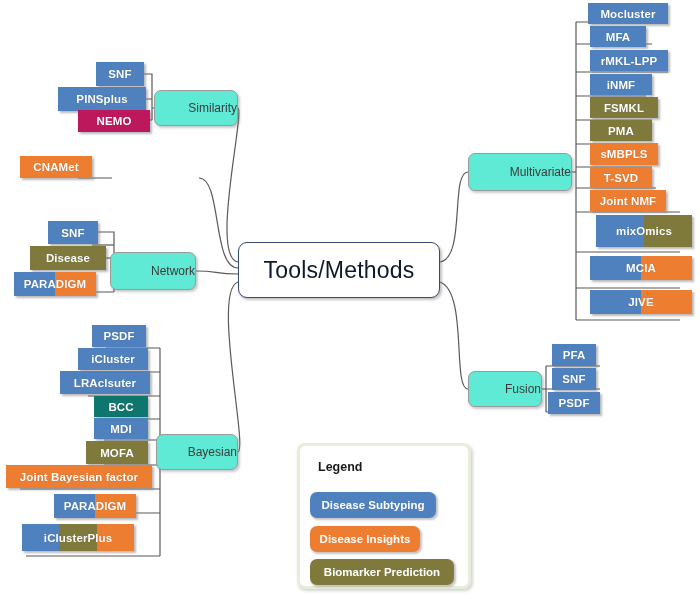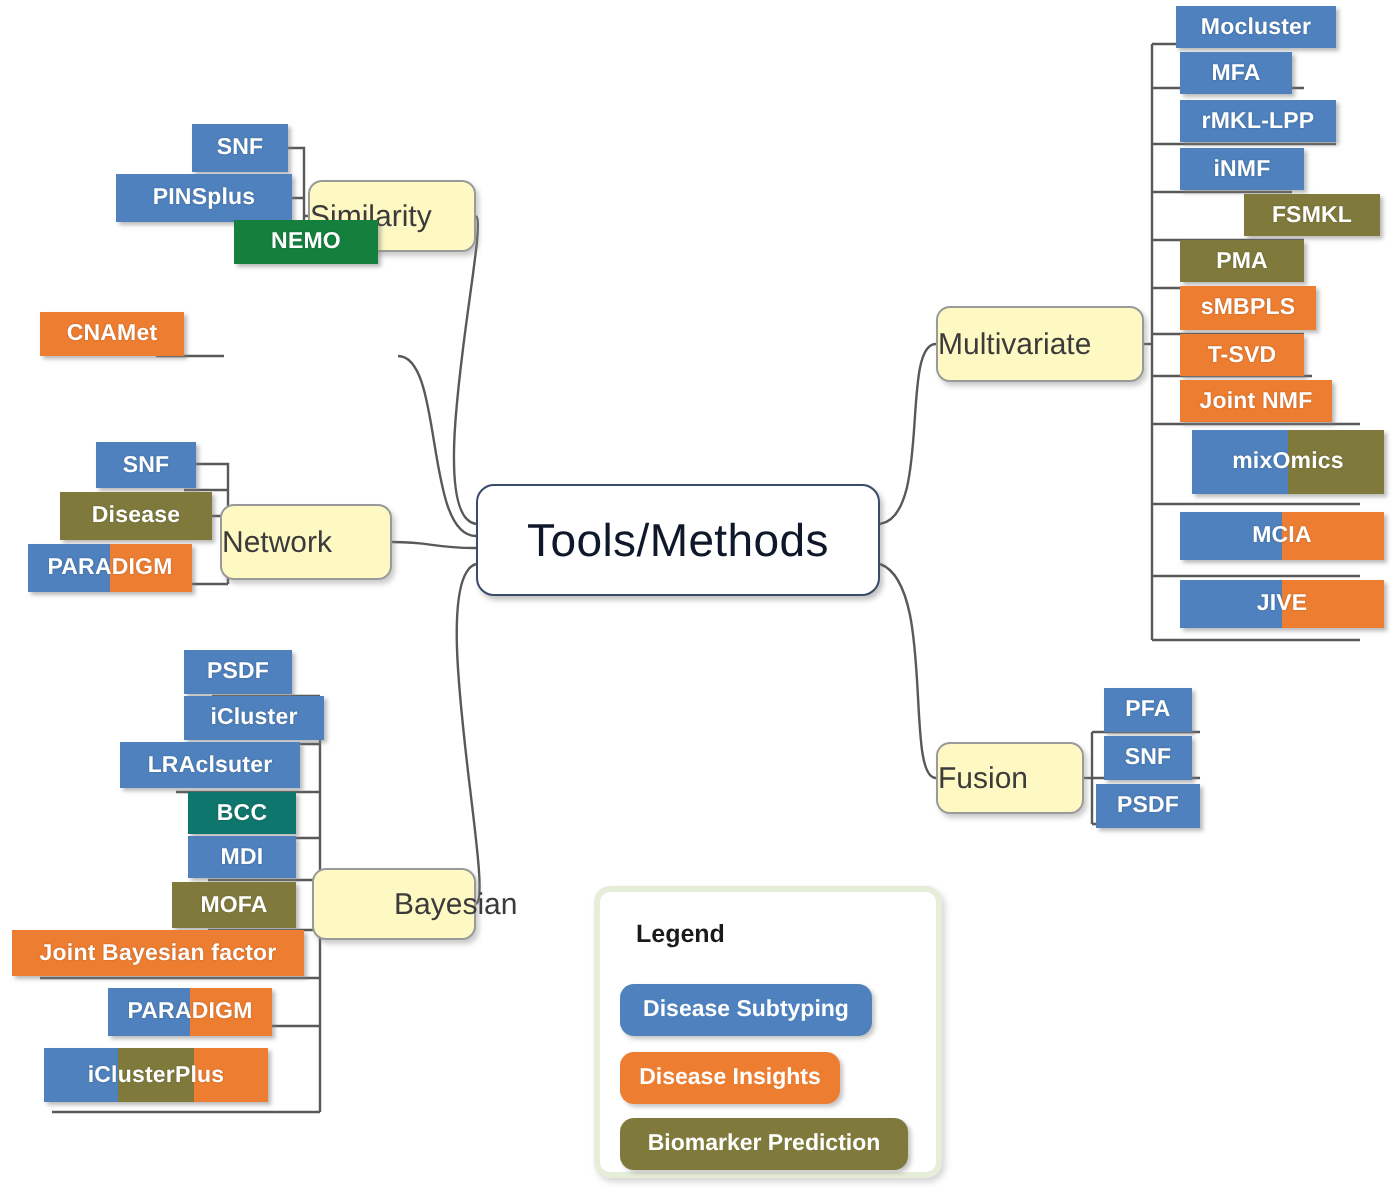--- a/index.html
+++ b/index.html
@@ -38,28 +38,28 @@
     justify-content: center;
     color: #0f172a;
     font-size: 23px;
     letter-spacing: .2px;
     box-shadow: 1.5px 2px 2.5px rgba(120,120,120,.45);
   }
   
   .branch-node {
     position: absolute;
     box-sizing: border-box;
-    background: #fef9c3;
+    background: #5eead4;
     border: 1px solid #9a9a9a;
     border-radius: 7px;
     display: flex;
     align-items: center;
-    justify-content: flex-start;
+    justify-content: flex-end;
     color: #3b3b3b;
-    font-size: 15px;
+    font-size: 12px;
     box-shadow: 1.5px 2px 2.5px rgba(140,140,140,.45);
   }
   
   .leaf {
     position: absolute;
     box-sizing: border-box;
     display: flex;
     align-items: center;
     justify-content: center;
     color: #ffffff;
@@ -211,21 +211,21 @@
   <div class="branch-node" style="left:468px; top:371px; width:74px; height:36px;">
     <span>Fusion</span>
   </div>
 
   <div class="leaf" style="left: 96px; top: 62px; width: 48px; height: 24px; background: rgb(78, 129, 189);">
       <span class="leaf-label">SNF</span>
     </div>
   <div class="leaf" style="left: 58px; top: 87px; width: 88px; height: 24px; background: rgb(78, 129, 189);">
       <span class="leaf-label">PINSplus</span>
     </div>
-  <div class="leaf" style="left: 78px; top: 110px; width: 72px; height: 22px; background: #15803d; margin-left: 39px;">
+  <div class="leaf" style="left: 78px; top: 110px; width: 72px; height: 22px; background: #be185d;">
       <span class="leaf-label">NEMO</span>
     </div>
 
   <div class="leaf" style="left: 20px; top: 156px; width: 72px; height: 22px; background: rgb(237, 125, 49);">
       <span class="leaf-label">CNAMet</span>
     </div>
 
   <div class="leaf" style="left: 48px; top: 221px; width: 50px; height: 23px; background: rgb(78, 129, 189);">
       <span class="leaf-label">SNF</span>
     </div>
@@ -234,21 +234,21 @@
     </div>
   <div class="leaf" style="left: 14px; top: 272px; width: 82px; height: 24px; background: rgb(78, 129, 189);">
       <span class="split" style="left: 0%; width: 50%; background: rgb(78, 129, 189);"></span>
       <span class="split" style="left: 50%; width: 50%; background: rgb(237, 125, 49);"></span>
       <span class="leaf-label">PARADIGM</span>
     </div>
 
   <div class="leaf" style="left: 92px; top: 325px; width: 54px; height: 22px; background: rgb(78, 129, 189);">
       <span class="leaf-label">PSDF</span>
     </div>
-  <div class="leaf" style="left: 92px; top: 348px; width: 70px; height: 22px; background: rgb(78, 129, 189);">
+  <div class="leaf" style="left: 78px; top: 348px; width: 70px; height: 22px; background: rgb(78, 129, 189);">
       <span class="leaf-label">iCluster</span>
     </div>
   <div class="leaf" style="left: 60px; top: 371px; width: 90px; height: 23px; background: rgb(78, 129, 189);">
       <span class="leaf-label">LRAclsuter</span>
     </div>
   <div class="leaf" style="left: 94px; top: 396px; width: 54px; height: 21px; background: #0f766e;">
       <span class="leaf-label">BCC</span>
     </div>
   <div class="leaf" style="left: 94px; top: 418px; width: 54px; height: 21px; background: rgb(78, 129, 189);">
       <span class="leaf-label">MDI</span>
@@ -276,21 +276,21 @@
     </div>
   <div class="leaf" style="left: 590px; top: 26px; width: 56px; height: 21px; background: rgb(78, 129, 189);">
       <span class="leaf-label">MFA</span>
     </div>
   <div class="leaf" style="left: 590px; top: 50px; width: 78px; height: 21px; background: rgb(78, 129, 189);">
       <span class="leaf-label">rMKL-LPP</span>
     </div>
   <div class="leaf" style="left: 590px; top: 74px; width: 62px; height: 21px; background: rgb(78, 129, 189);">
       <span class="leaf-label">iNMF</span>
     </div>
-  <div class="leaf" style="left: 590px; top: 97px; width: 68px; height: 21px; background: rgb(127, 122, 60); margin-left: 32px;">
+  <div class="leaf" style="left: 590px; top: 97px; width: 68px; height: 21px; background: rgb(127, 122, 60);">
       <span class="leaf-label">FSMKL</span>
     </div>
   <div class="leaf" style="left: 590px; top: 120px; width: 62px; height: 21px; background: rgb(127, 122, 60);">
       <span class="leaf-label">PMA</span>
     </div>
   <div class="leaf" style="left: 590px; top: 143px; width: 68px; height: 22px; background: rgb(237, 125, 49);">
       <span class="leaf-label">sMBPLS</span>
     </div>
   <div class="leaf" style="left: 590px; top: 167px; width: 62px; height: 21px; background: rgb(237, 125, 49);">
       <span class="leaf-label">T-SVD</span>

